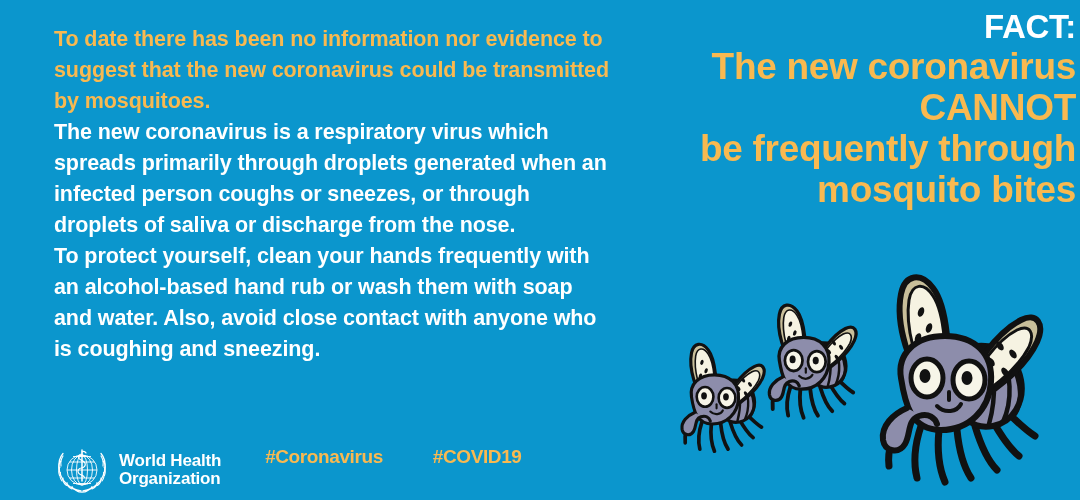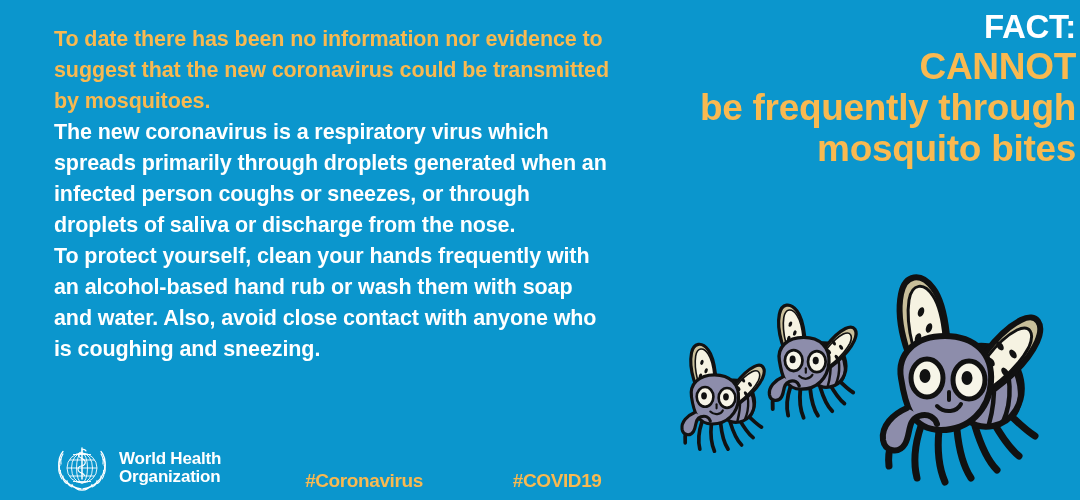--- a/index.html
+++ b/index.html
@@ -59,25 +59,24 @@
   .hl-gold {
     color: #f9b950;
     font-size: 37px;
     line-height: 41px;
   }
 
   
   #footer {
     position: absolute;
     left: 54px;
-    bottom: 8px;
+    bottom: 0;
     display: flex;
-    align-items: flex-end;
+    align-items: flex-start;
     height: 54px;
-    gap: 40px;
   }
   #who-logo-block {
     display: flex;
     align-items: center;
     gap: 9px;
   }
   #who-emblem { display: block; }
   #who-wordmark {
     color: #ffffff;
     font-size: 17px;
@@ -108,20 +107,21 @@
 <div id="poster">
 
   <div id="body-copy">
     <p class="para gold">To date there has been no information nor evidence to suggest that the new coronavirus could be transmitted by mosquitoes.</p>
     <p class="para white">The new coronavirus is a respiratory virus which spreads primarily through droplets generated when an infected person coughs or sneezes, or through droplets of saliva or discharge from the nose.</p>
     <p class="para white">To protect yourself, clean your hands frequently with an alcohol-based hand rub or wash them with soap and water. Also, avoid close contact with anyone who is coughing and sneezing.</p>
   </div>
 
   <div id="headline">
     <span class="hl-line hl-fact">FACT:</span>
+    <span class="hl-line hl-gold">The new coronavirus</span>
     <span class="hl-line hl-gold">CANNOT</span>
     <span class="hl-line hl-gold">be frequently through</span>
     <span class="hl-line hl-gold">mosquito bites</span>
   </div>
 
   <div id="footer">
     <div id="who-logo-block">
       <svg id="who-emblem" width="56" height="48" viewBox="0 0 112 96">
         <g fill="none" stroke="#ffffff" stroke-width="2.2" stroke-linecap="round">
 

